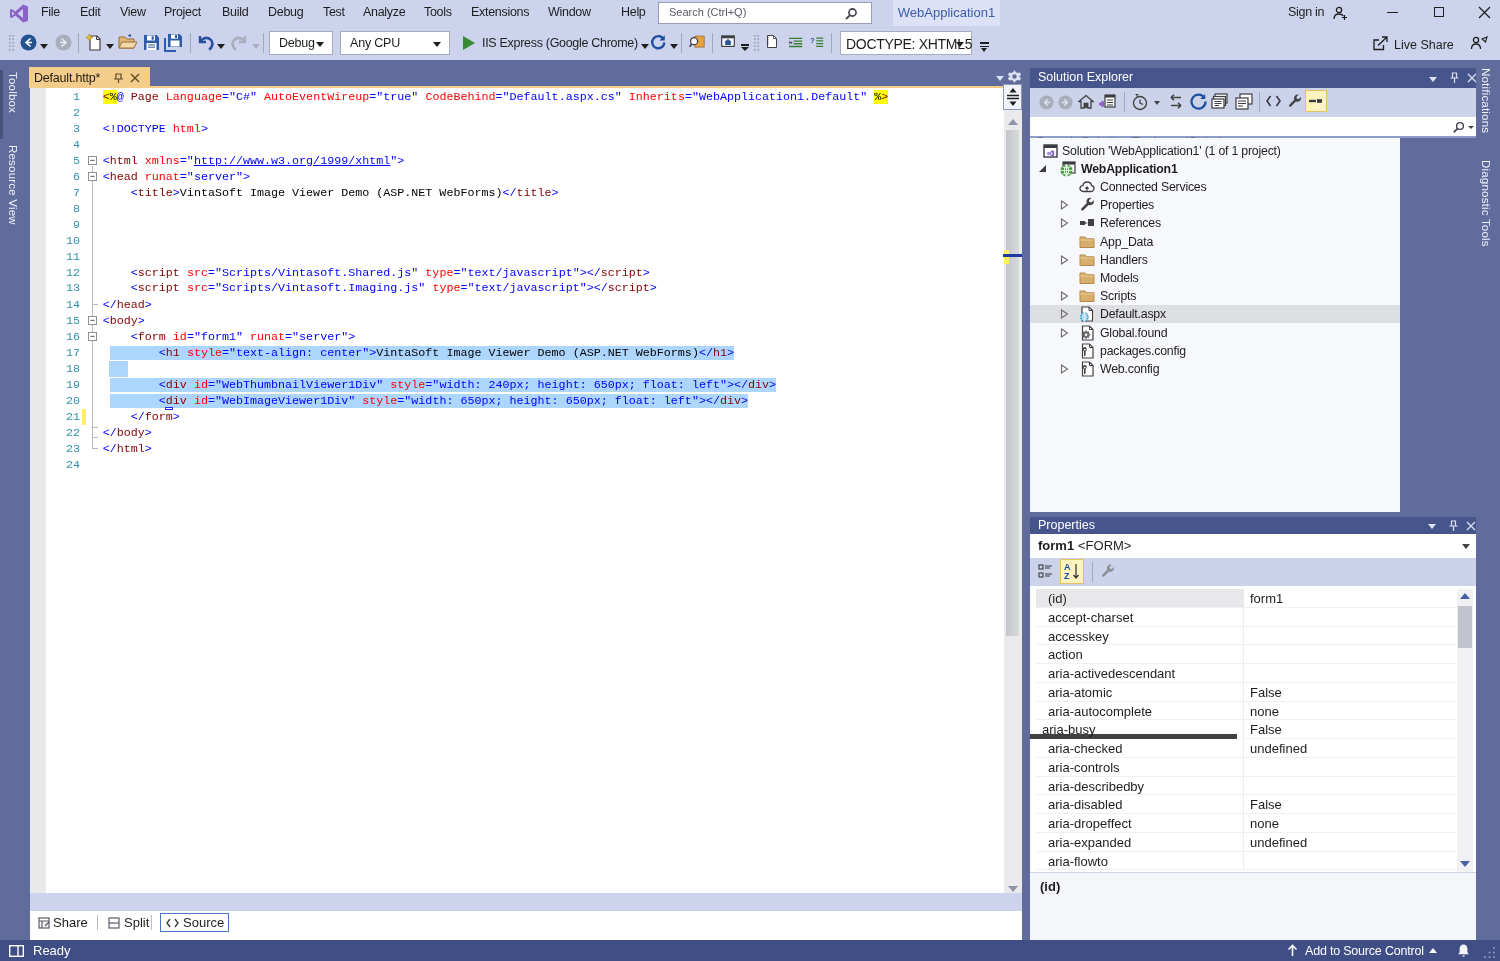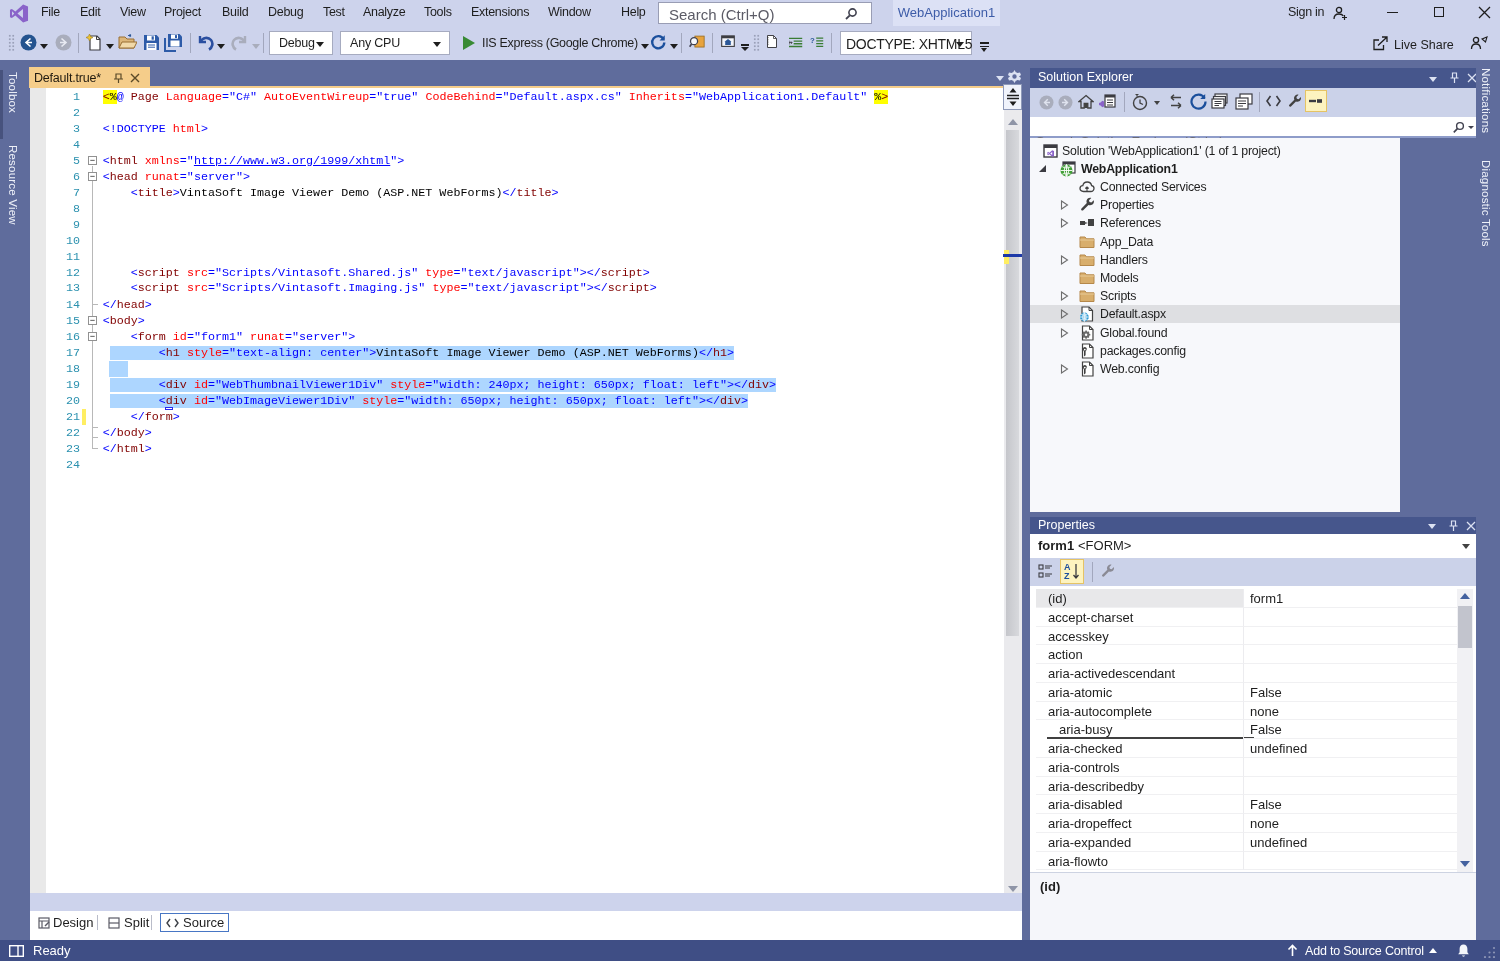--- a/index.html
+++ b/index.html
@@ -7,21 +7,21 @@
 body { font-family:"Liberation Sans",sans-serif; font-size:13px; color:#1e1e1e; background:#cdd3ec; }
 #app { position:relative; width:1500px; height:961px; }
 .abs { position:absolute; }
 .slate { background:#5f6c9c; }
 .hdrblue { background:#46568c; }
 .vtext { writing-mode:vertical-rl; color:#eef1f9; font-size:11.5px; letter-spacing:0.2px; }
 
 #titlebar { left:0; top:0; width:1500px; height:26px; background:#cdd3ec; }
 .menu { position:absolute; top:5px; color:#1e1e1e; font-size:12.5px; letter-spacing:-0.3px; }
 #searchbox { position:absolute; left:658px; top:2px; width:214px; height:22px; background:#fff; border:1px solid #999db4; }
-#searchbox span { position:absolute; left:10px; top:3px; color:#5b5b66; font-size:15px; }
+#searchbox span { position:absolute; left:10px; top:3px; color:#5b5b66; font-size:11px; }
 #apptitle { position:absolute; left:893px; top:0px; width:107px; height:26px; background:#dce1f5; color:#3d5ca8; font-size:13px; text-align:center; line-height:26px; }
 
 #toolbar { left:0; top:26px; width:1500px; height:34px; background:#cdd3ec; }
 .tbsep { position:absolute; top:7px; width:1px; height:20px; background:#a2a7bd; }
 .combo { position:absolute; top:5px; height:24px; background:#fff; border:1px solid #a6abc0; font-size:12.5px; letter-spacing:-0.2px; color:#1e1e1e; }
 .combo .ct { position:absolute; left:9px; top:4px; }
 .carr { position:absolute; width:0; height:0; border-left:4px solid transparent; border-right:4px solid transparent; border-top:5px solid #1e1e1e; }
 .grip { position:absolute; top:8px; width:7px; height:18px; background-image:radial-gradient(circle,#9aa0b8 0.9px,transparent 1.1px); background-size:3.5px 3.5px; }
 
 #leftbar { left:0; top:60px; width:30px; height:880px; }
@@ -226,21 +226,21 @@
 </div>
 
 <div class="abs slate" id="leftbar">
   <div class="abs" style="left:0;top:10px;width:3px;height:69px;background:#47527d"></div>
   <div class="vtext abs" style="left:7px;top:12px">Toolbox</div>
   <div class="vtext abs" style="left:7px;top:85px">Resource View</div>
 </div>
 
 <div class="abs slate" id="tabstrip">
   <div id="tab1">
-        <span style="position:absolute;left:5px;top:3.5px;font-size:12.5px;letter-spacing:-0.2px">Default.true*</span>
+        <span style="position:absolute;left:5px;top:3.5px;font-size:12.5px;letter-spacing:-0.2px">Default.http*</span>
     <svg class="abs" style="left:84px;top:6px" width="11" height="11" viewBox="0 0 11 11">
           <path d="M3 1 L8 1 L8 6 L3 6 Z M5.5 6 L5.5 10 M1 6 L10 6" stroke="#5a4a28" stroke-width="1.2" fill="none"></path>
         </svg>
     <svg class="abs" style="left:101px;top:6px" width="10" height="10" viewBox="0 0 10 10">
           <path d="M1 1 L9 9 M9 1 L1 9" stroke="#5a4a28" stroke-width="1.4"></path>
         </svg>
   </div>
   <div class="carr" style="left:966px;top:16px;border-top-color:#dce2f2"></div>
   <svg class="abs" style="left:978px;top:10px" width="13" height="13" viewBox="0 0 13 13">
         <path fill="#dce2f2" d="M6.5 0 L7.8 2.2 A4.5 4.5 0 0 1 9.4 3.1 L12 2.6 L13 4.9 L11 6.5 L13 8.1 L12 10.4 L9.4 9.9 A4.5 4.5 0 0 1 7.8 10.8 L6.5 13 L5.2 10.8 A4.5 4.5 0 0 1 3.6 9.9 L1 10.4 L0 8.1 L2 6.5 L0 4.9 L1 2.6 L3.6 3.1 A4.5 4.5 0 0 1 5.2 2.2 Z M6.5 4.3 A2.2 2.2 0 1 0 6.5 8.7 A2.2 2.2 0 1 0 6.5 4.3 Z"></path>
@@ -562,21 +562,21 @@
         </div>
         <div class="abs" style="left:213px;top:96.75px;width:214px;height:18.75px;border-bottom:1px solid #f0f0f2;border-left:1px solid #ececef">
           <span style="position:absolute;left:6px;top:2px">False</span>
         </div>
         <div class="abs" style="left:6px;top:115.5px;width:207px;height:18.75px;background:transparent;border-bottom:1px solid #f0f0f2">
           <span style="position:absolute;left:12px;top:2px">aria-autocomplete</span>
         </div>
         <div class="abs" style="left:213px;top:115.5px;width:214px;height:18.75px;border-bottom:1px solid #f0f0f2;border-left:1px solid #ececef">
           <span style="position:absolute;left:6px;top:2px">none</span>
         </div>
-        <div class="abs" style="left:17px;top:134.25px;width:207px;height:18.75px;background:transparent;border-bottom:2px solid #404040">
+        <div class="abs" style="left:0;top:134.25px;width:207px;height:18.75px;background:transparent;border-bottom:5px solid #404040">
           <span style="position:absolute;left:12px;top:2px">aria-busy</span>
         </div>
         <div class="abs" style="left:213px;top:134.25px;width:214px;height:18.75px;border-bottom:1px solid #f0f0f2;border-left:1px solid #ececef">
           <span style="position:absolute;left:6px;top:2px">False</span>
         </div>
         <div class="abs" style="left:6px;top:153.0px;width:207px;height:18.75px;background:transparent;border-bottom:1px solid #f0f0f2">
           <span style="position:absolute;left:12px;top:2px">aria-checked</span>
         </div>
         <div class="abs" style="left:213px;top:153.0px;width:214px;height:18.75px;border-bottom:1px solid #f0f0f2;border-left:1px solid #ececef">
           <span style="position:absolute;left:6px;top:2px">undefined</span>
@@ -632,21 +632,21 @@
   <div class="vtext abs" style="left:4px;top:8px">Notifications</div>
   <div class="vtext abs" style="left:4px;top:100px">Diagnostic Tools</div>
 </div>
 
 <div class="abs" id="designrow">
   <svg class="abs" style="left:8px;top:6px" width="12" height="12" viewBox="0 0 12 12">
         <rect x="1" y="1" width="10" height="10" fill="none" stroke="#5b5b66" stroke-width="1.2"></rect>
         <path d="M1 4 L11 4 M4 4 L4 11" stroke="#5b5b66" stroke-width="1.2"></path>
         <path d="M7 9 L11 5" stroke="#5b5b66" stroke-width="1.4"></path>
       </svg>
-  <span class="abs" style="left:23px;top:4px">Design</span>
+  <span class="abs" style="left:23px;top:4px">Share</span>
   <div class="abs" style="left:67px;top:4px;width:1px;height:15px;background:#b9bcc9"></div>
   <svg class="abs" style="left:78px;top:6px" width="12" height="12" viewBox="0 0 12 12">
         <rect x="1" y="1" width="10" height="10" fill="none" stroke="#5b5b66" stroke-width="1.2"></rect>
         <path d="M1 6 L11 6" stroke="#5b5b66" stroke-width="1.2"></path>
       </svg>
   <span class="abs" style="left:94px;top:4px">Split</span>
   <div class="abs" style="left:121px;top:4px;width:1px;height:15px;background:#b9bcc9"></div>
   <div class="abs" style="left:130px;top:2px;width:69px;height:19px;background:#fff;border:1px solid #4876c4">
     <svg class="abs" style="left:5px;top:4px" width="13" height="10" viewBox="0 0 13 10">
           <path d="M4 1 L1 5 L4 9 M9 1 L12 5 L9 9" stroke="#3b3f46" stroke-width="1.4" fill="none"></path>

